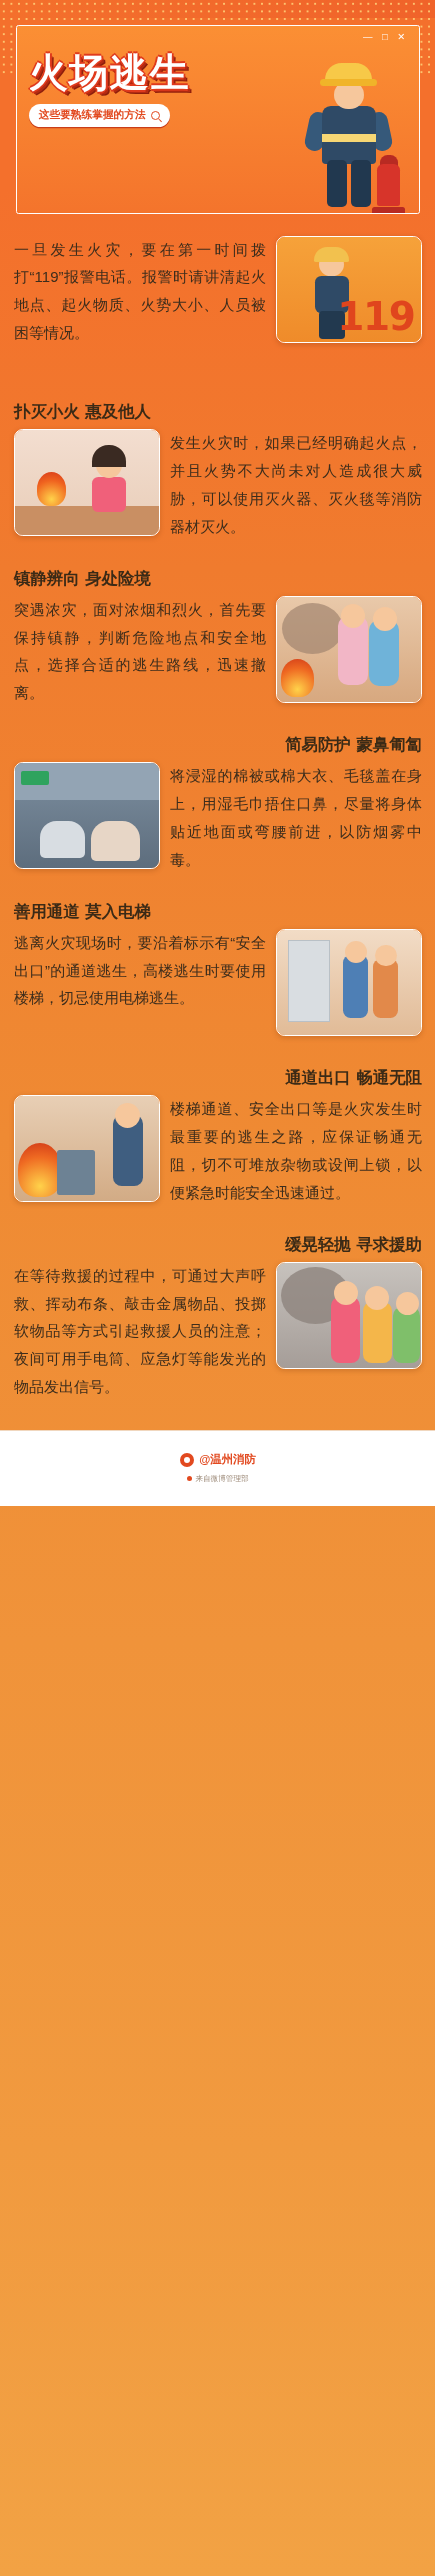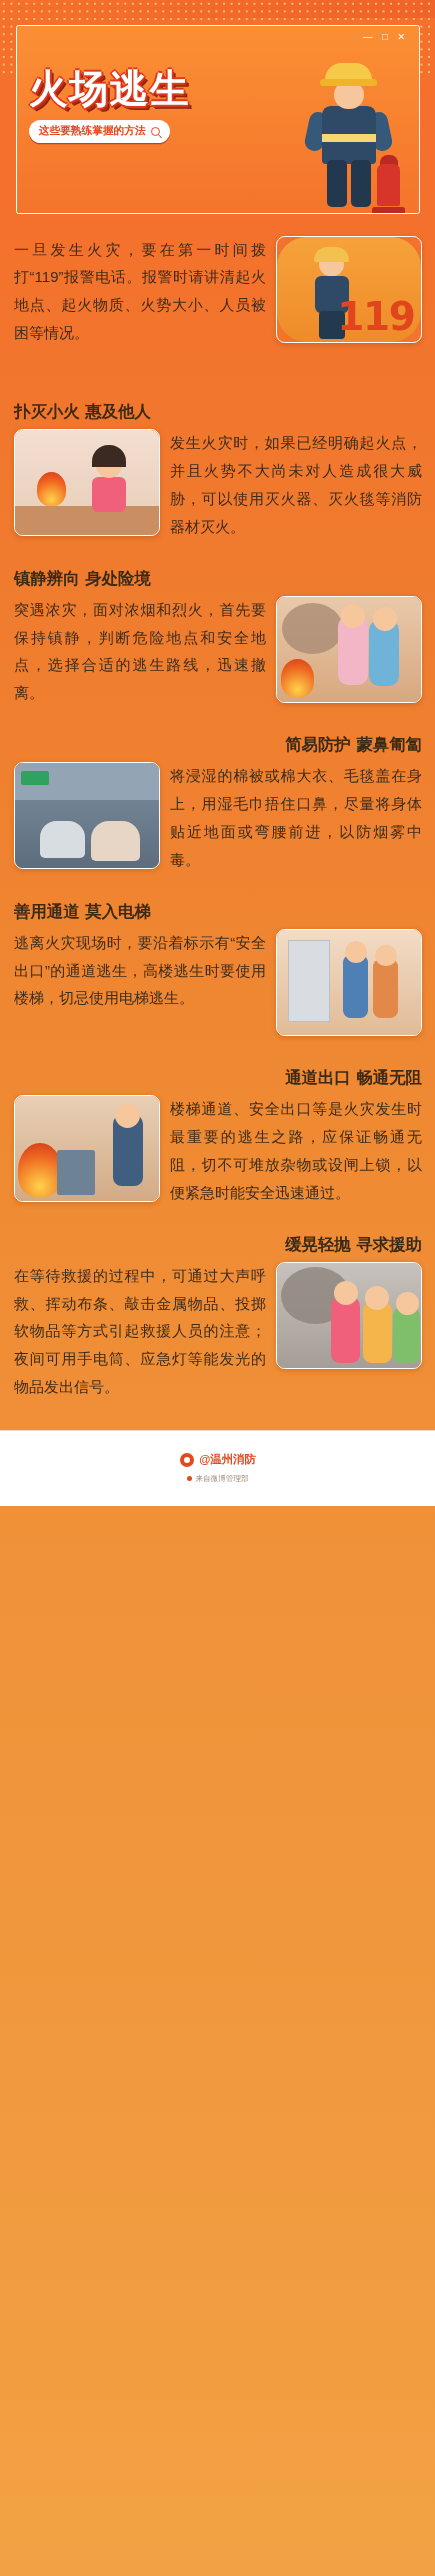--- a/index.html
+++ b/index.html
@@ -36,21 +36,21 @@
     border-radius: 2.5px;
     overflow: hidden;
   }
   .win-ctrl {
     position:absolute; right:7.6px; top:5px;
     color:#fff; font-size:9.5px; letter-spacing:5.7px;
     display:flex; gap:3.8px; align-items:center;
   }
   .win-ctrl span { display:inline-block; }
   .title-wrap {
-    position:absolute; left:11.4px; top:26.5px; width: 208px; margin-top: 16px;
+    position:absolute; left:11.4px; top:26.5px; width: 208px;
   }
   .main-title {
     font-family: "DejaVu Sans", sans-serif;
     font-size: 39px;
     font-weight: 900;
     color: #ffffff;
     letter-spacing: 1.3px;
     text-shadow:
       1.9px 0 0 #e03a1d, -1.9px 0 0 #e03a1d, 0 1.9px 0 #e03a1d, 0 -1.9px 0 #e03a1d,
       2.5px 2.5px 0 #b42a12, 3.8px 3.8px 0 #8e1f0c;
@@ -123,21 +123,21 @@
     width: 146px; height: 107px;
     border-radius: 8.8px;
     border: 1.9px solid #ffffff;
     overflow: hidden;
     position: relative;
     box-shadow: 0 1.9px 5px rgba(120,50,10,.25);
   }
   .thumb-inner { position:absolute; inset:0; }
 
   
-  .art-119 { background: linear-gradient(180deg,#f6a23a,#ef8b2a); border-radius: 30px; }
+  .art-119 { background: linear-gradient(180deg,#f6a23a,#ef8b2a); }
   .art-119 .num { position:absolute; right:6.3px; bottom:2.5px; font-size:39px; font-weight:900; color:#e0451d; font-family:"DejaVu Sans",sans-serif; letter-spacing:-1.3px;}
   .art-119 .person { position:absolute; left:33px; top:16.4px; width:44px; height:83px; }
   .art-119 .head { position:absolute; left:8.8px; top:0; width:25px; height:23px; background:#f6c79c; border-radius:12.6px;}
   .art-119 .helm { position:absolute; left:3.8px; top:-6.3px; width:35px; height:15px; background:#f2c14e; border-radius:17.7px 17.7px 2.5px 2.5px;}
   .art-119 .torso { position:absolute; left:5px; top:23px; width:34px; height:37px; background:#2f4a66; border-radius:6.3px;}
   .art-119 .legs { position:absolute; left:8.8px; top:58px; width:26.5px; height:28px; background:#22394f; border-radius:3.8px;}
 
   .art-room { background: linear-gradient(180deg,#f3ded0,#e8cdb8); }
   .art-room .floor { position:absolute; left:0; right:0; bottom:0; height:29px; background:#c98f63;}
   .art-room .fire { position:absolute; left:21.5px; bottom:29px; width:29px; height:34px; background:radial-gradient(circle at 50% 80%, #ffd24a, #f0641f 60%, #d6371a); border-radius:50% 50% 42% 42%;}

